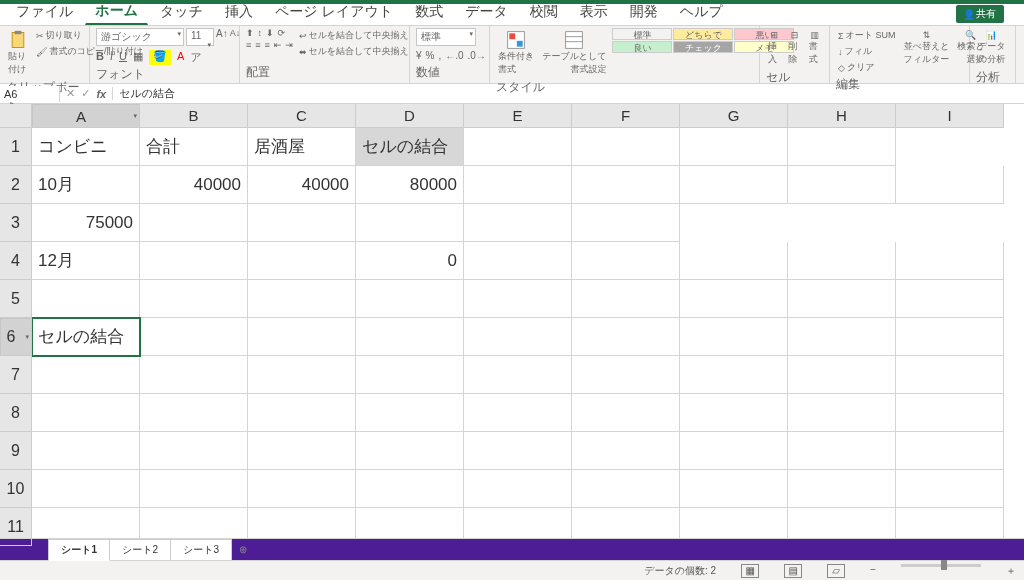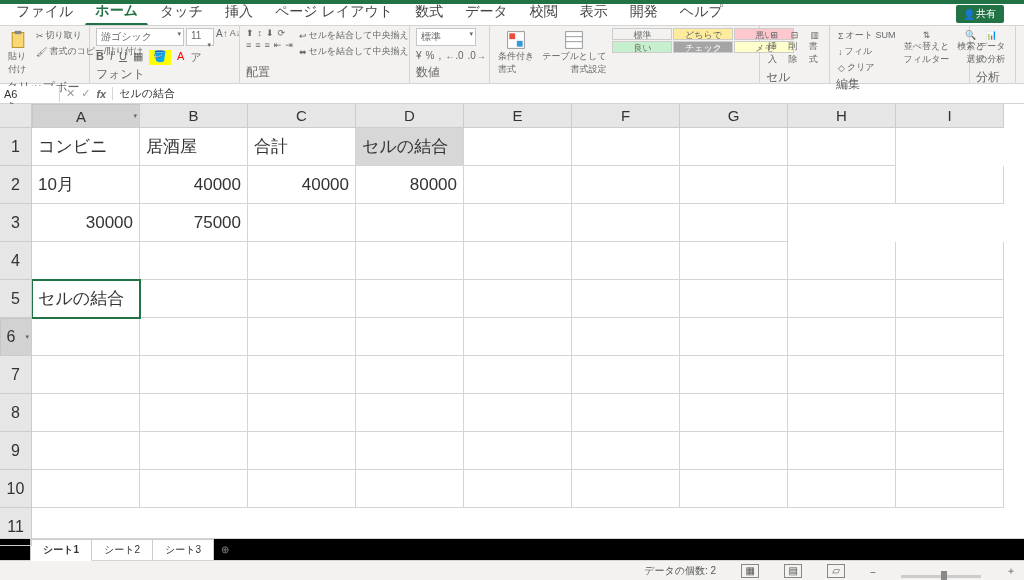--- a/index.html
+++ b/index.html
@@ -34,26 +34,26 @@
 .cols{flex:1;overflow:hidden}
 .col-hdr-row{display:flex;height:24px}
 .col-hdr{width:108px;border-right:1px solid #ccc;border-bottom:1px solid #ccc;background:#e6e6e6;text-align:center;font-size:15px;color:#333;display:flex;align-items:center;justify-content:center}
 .col-hdr.sel{background:#d2d2d2}
 .data-rows{}
 .data-row{display:flex;height:38px}
 .cell{width:108px;border-right:1px solid #d4d4d4;border-bottom:1px solid #d4d4d4;padding:4px 6px;font-size:17px;color:#333;display:flex;align-items:center;overflow:hidden}
 .cell.num{justify-content:flex-end}
 .cell.active{outline:2px solid #217346;outline-offset:-1px;background:#fff;z-index:2}
 .cell.hl{background:#d7d7d7}
-.sheet-tabs{display:flex;height:22px;background:#000000;border-top:1px solid #d4d4d4;align-items:center;padding-left:30px;font-size:10px}
+.sheet-tabs{display:flex;height:22px;background:#4c1d95;border-top:1px solid #d4d4d4;align-items:center;padding-left:48px;font-size:10px}
 .stab{padding:3px 12px;background:#fff;border:1px solid #ccc;border-bottom:none;margin-right:-1px;cursor:pointer}
 .stab.active{border-bottom:1px solid #fff;font-weight:bold}
 .stab-add{padding:3px 8px;color:#888;cursor:pointer}
 .status{height:20px;background:#f3f2f1;border-top:1px solid #d4d4d4;display:flex;align-items:center;font-size:10px;color:#555;padding:0 8px}
-.status-right{margin-left:auto;display:flex;align-items:flex-end;gap:25px}
+.status-right{margin-left:auto;display:flex;align-items:flex-start;gap:25px}
 .zoom-slider{width:80px;height:3px;background:#ccc;position:relative}
 .zoom-slider::after{content:"";position:absolute;width:6px;height:10px;background:#888;top:-4px;left:50%}
 .view-btn{width:18px;height:14px;border:1px solid #888;display:flex;align-items:center;justify-content:center}
 svg{display:block}
 </style>
 </head>
 <body>
 
 <div class="titlebar"></div>
 
@@ -172,20 +172,21 @@
       </div>
       <div class="style-grid">
         <div class="style-cell">標準</div>
         <div class="style-cell" style="background:#ffeb9c">どちらでも…</div>
         <div class="style-cell" style="background:#ffc7ce">悪い</div>
         <div class="style-cell" style="background:#c6efce">良い</div>
         <div class="style-cell" style="background:#a5a5a5;color:#fff">チェック セ…</div>
         <div class="style-cell" style="background:#ffffcc">メモ</div>
       </div>
     </div>
+    <div class="rgroup-label">スタイル</div>
   </div>
 
   <div class="rgroup" style="width:70px">
     <div class="rgroup-body">
       <div class="btn-large">
           <span>⊞</span>
           <span>挿入</span>
         </div>
       <div class="btn-large">
           <span>⊟</span>
@@ -267,42 +268,52 @@
         <div class="col-hdr">D</div>
         <div class="col-hdr">E</div>
         <div class="col-hdr">F</div>
         <div class="col-hdr">G</div>
         <div class="col-hdr">H</div>
         <div class="col-hdr">I</div>
       </div>
     <div class="data-rows" id="data-rows">
         <div class="data-row">
           <div class="cell">コンビニ</div>
+          <div class="cell">合計</div>
           <div class="cell">居酒屋</div>
-          <div class="cell">合計</div>
           <div class="cell hl">セルの結合</div>
           <div class="cell"></div>
           <div class="cell"></div>
           <div class="cell"></div>
           <div class="cell"></div>
         </div>
         <div class="data-row">
           <div class="cell">10月</div>
           <div class="cell num">40000</div>
           <div class="cell num">40000</div>
           <div class="cell num">80000</div>
           <div class="cell"></div>
           <div class="cell"></div>
           <div class="cell"></div>
           <div class="cell"></div>
           <div class="cell"></div>
         </div>
         <div class="data-row">
-          <div class="cell num">30000</div>
           <div class="cell num">75000</div>
+          <div class="cell"></div>
+          <div class="cell"></div>
+          <div class="cell"></div>
+          <div class="cell"></div>
+          <div class="cell"></div>
+        </div>
+        <div class="data-row">
+          <div class="cell">12月</div>
+          <div class="cell"></div>
+          <div class="cell"></div>
+          <div class="cell num">0</div>
           <div class="cell"></div>
           <div class="cell"></div>
           <div class="cell"></div>
           <div class="cell"></div>
           <div class="cell"></div>
         </div>
         <div class="data-row">
           <div class="cell"></div>
           <div class="cell"></div>
           <div class="cell"></div>

